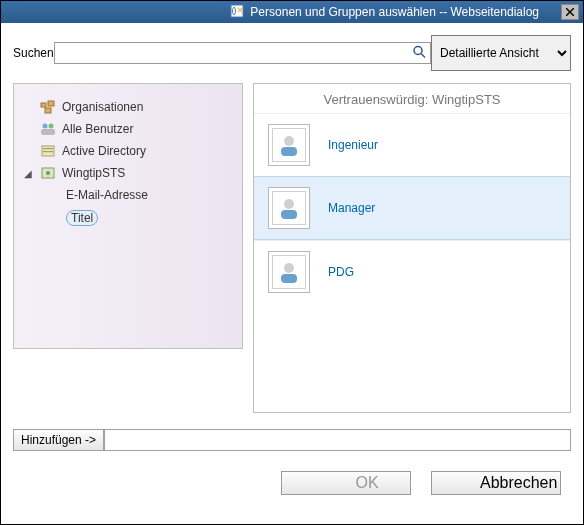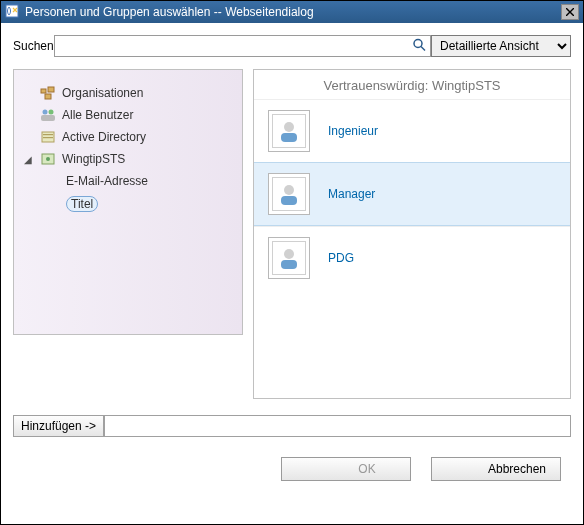--- a/index.html
+++ b/index.html
@@ -12,22 +12,23 @@
     height: 525px;
     overflow: hidden;
     border: 1px solid #000;
   }
   .titlebar {
     background: linear-gradient(to bottom, #3a6ea5, #2a5a8a);
     color: #fff;
     padding: 3px 4px;
     display: flex;
     align-items: center;
-    justify-content: space-between;
+    justify-content: flex-end;
     height: 22px;
+    gap: 22px;
   }
   .titlebar-left { display: flex; align-items: center; gap: 6px; }
   .titlebar-title { font-size: 12px; }
   .close-btn {
     width: 18px; height: 16px;
     background: #c0c0c0;
     border: 1px solid #888;
     display: flex; align-items: center; justify-content: center;
     color: #000;
     font-size: 10px;
@@ -60,21 +61,21 @@
     font-size: 12px;
   }
   .searchbox .mag {
     position: absolute;
     right: 4px;
     top: 50%;
     transform: translateY(-50%);
   }
   .viewselect {
     width: 140px;
-    height: 22px;
+    height: 36px;
     border: 1px solid #7a7a7a;
     background: #f0f0f0;
     font-size: 12px;
     padding: 0 4px;
   }
   .panes {
     display: flex;
     gap: 10px;
   }
   .leftpane {
@@ -174,21 +175,21 @@
     justify-content: flex-end;
     gap: 20px;
     margin-top: 20px;
     padding-right: 10px;
   }
   .footer button {
     width: 130px;
     height: 24px;
     border: 1px solid #9a9a9a;
     background: linear-gradient(to bottom,#fdfdfd,#e6e6e6);
-    font-size: 12px;
+    font-size: 16px;
     padding-left: 48px;
   }
   .footer button:disabled { color: #999; }
 </style>
 </head>
 <body>
 
 <div class="titlebar">
   <div class="titlebar-left">
     <span>

